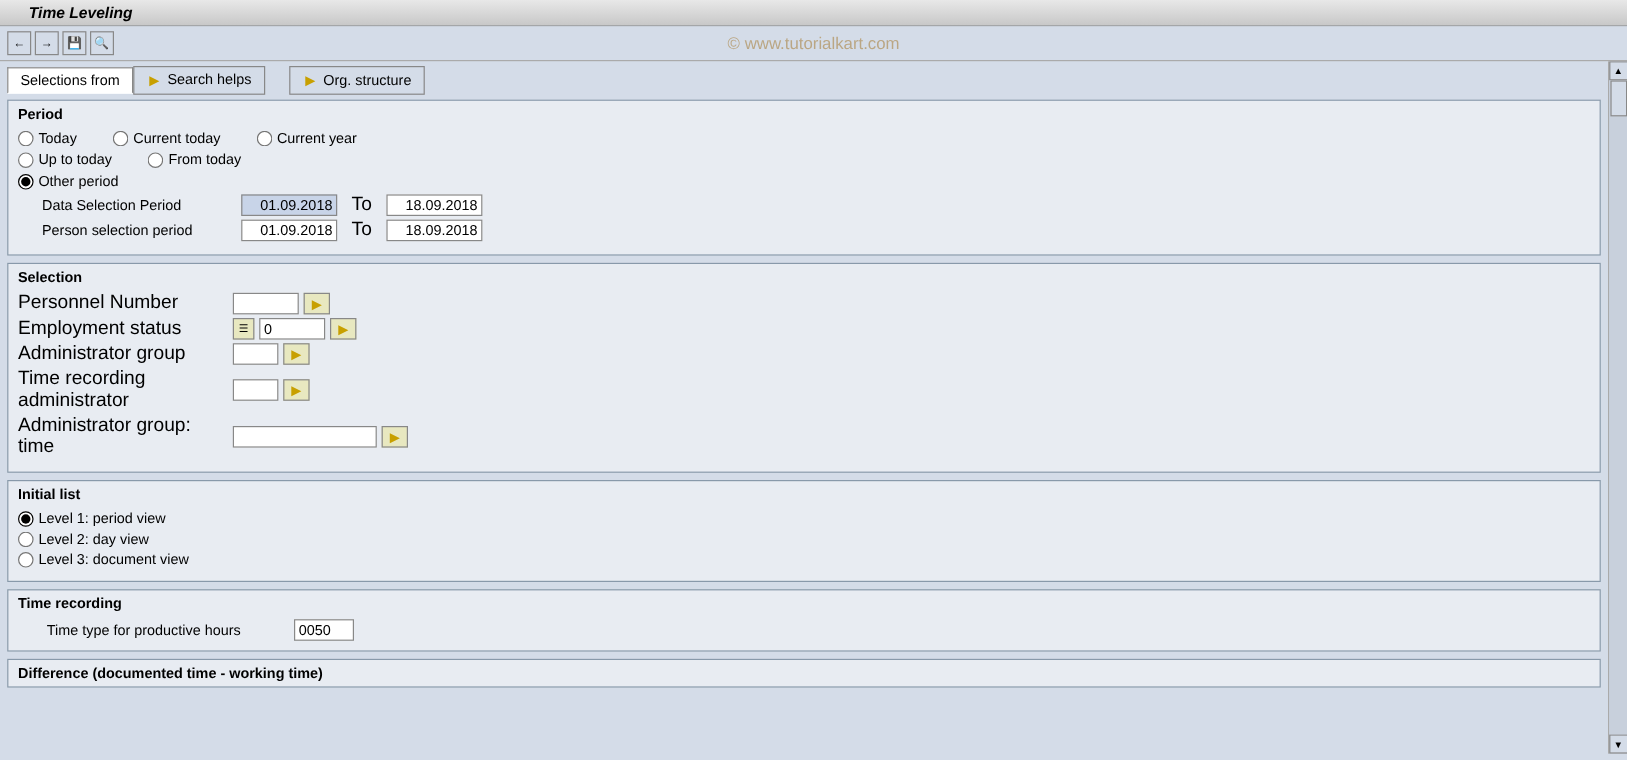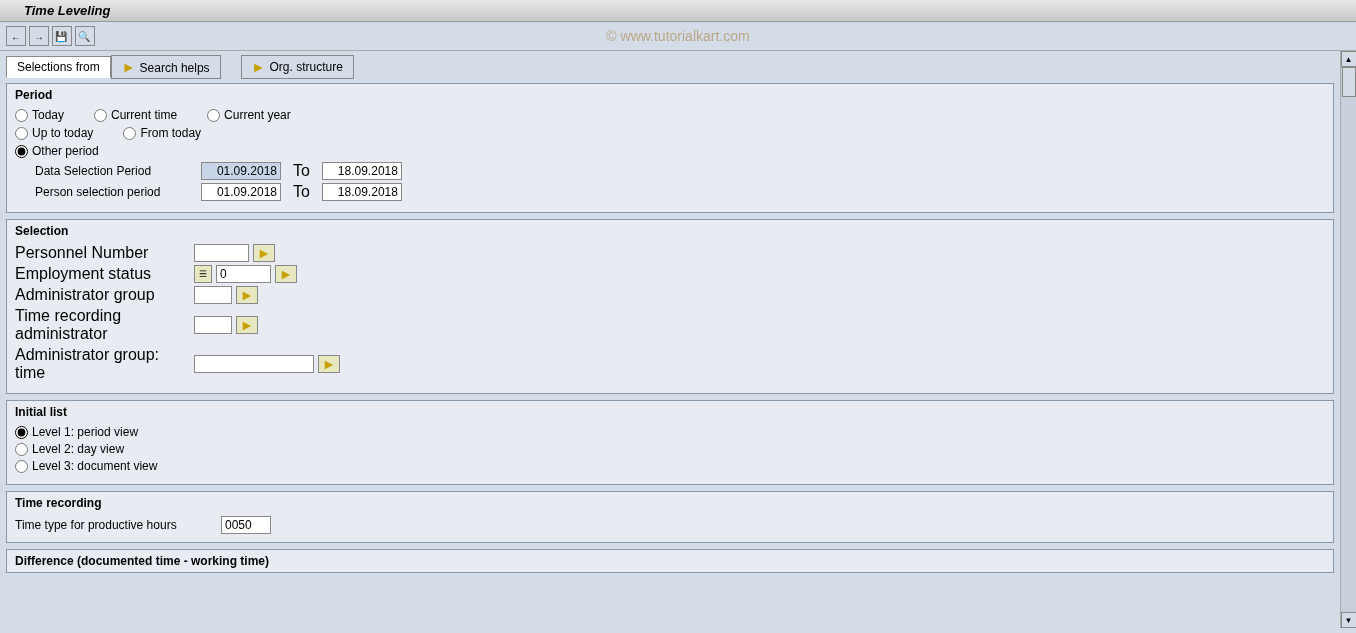--- a/index.html
+++ b/index.html
@@ -106,21 +106,21 @@
       align-items: center;
       margin-bottom: 4px;
     }
     .tab-btn {
       background: #d4dce8;
       border: 1px solid #888;
       padding: 3px 10px;
       cursor: pointer;
       font-size: 12px;
       display: flex;
-      align-items: flex-end;
+      align-items: flex-start;
       gap: 4px;
     }
     .tab-btn.active {
       background: #fff;
       border-bottom: 1px solid #fff;
     }
     .tab-arrow {
       color: #c8a000;
       font-size: 14px;
     }
@@ -262,20 +262,21 @@
 
     
     .time-rec-row {
       display: flex;
       align-items: center;
       gap: 6px;
     }
     .time-rec-label {
       font-size: 12px;
       width: 200px;
+      margin-left: 24px;
     }
     .time-rec-input {
       border: 1px solid #888;
       background: #fff;
       padding: 1px 3px;
       font-size: 12px;
       height: 18px;
       width: 50px;
     }
 
@@ -323,21 +324,21 @@
     <div class="section">
       <div class="section-title">Period</div>
 
       <div class="radio-row">
         <div class="radio-item">
           <input type="radio" class="radio-input" name="period" style="">
           <label>Today</label>
         </div>
         <div class="radio-item">
           <input type="radio" class="radio-input" name="period" style="">
-          <label>Current time</label>
+          <label>Current today</label>
         </div>
         <div class="radio-item">
           <input type="radio" class="radio-input" name="period" style="">
           <label>Current year</label>
         </div>
       </div>
 
       <div class="radio-row">
         <div class="radio-item">
           <input type="radio" class="radio-input" name="period" style="">

